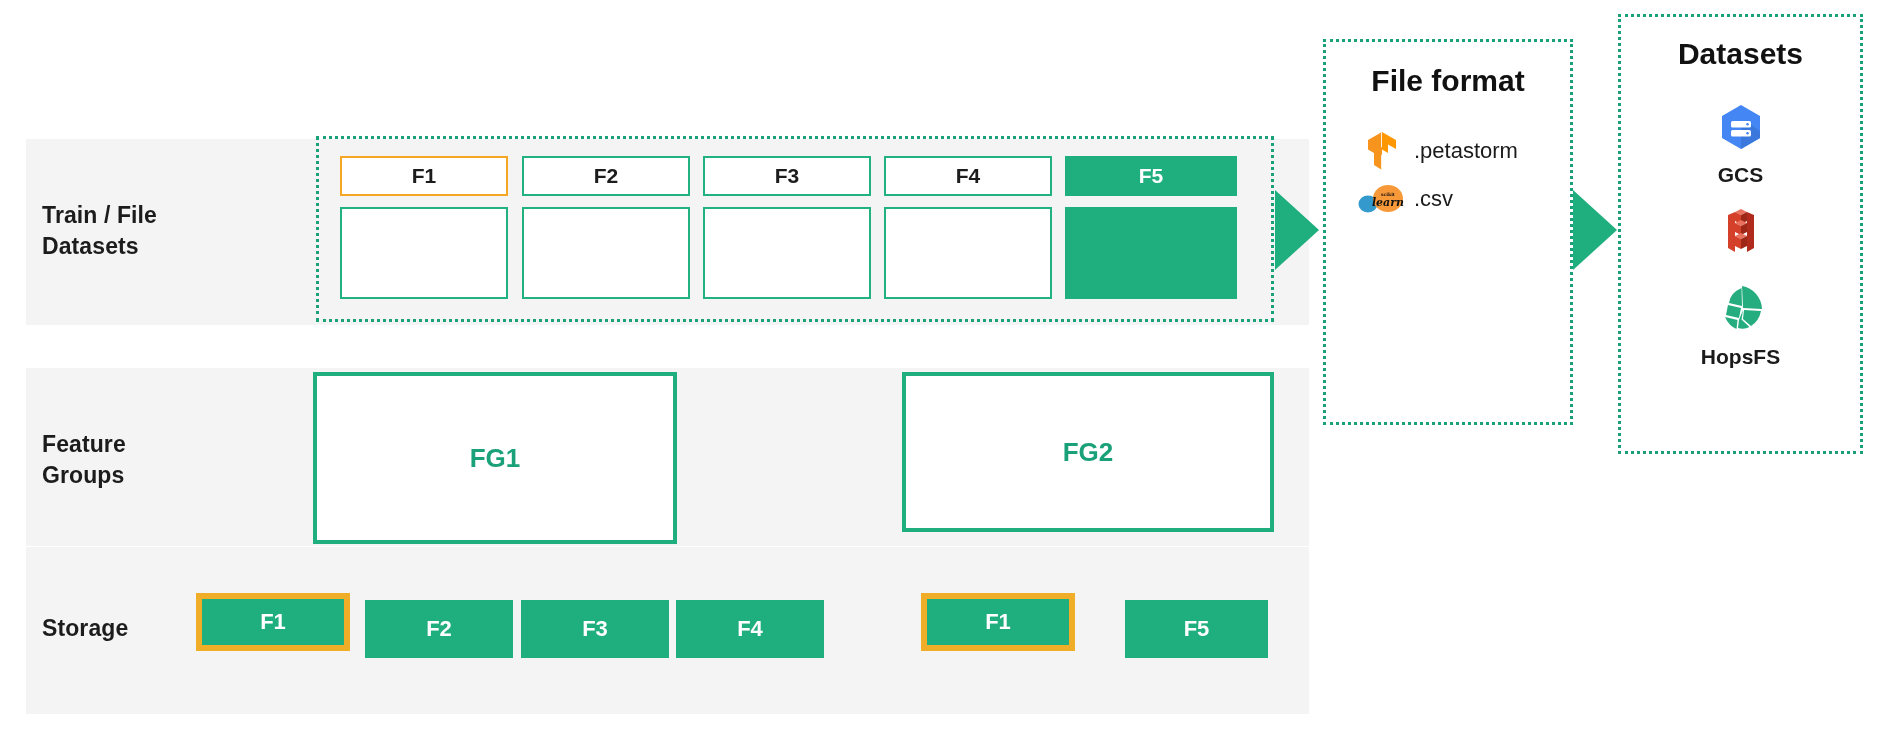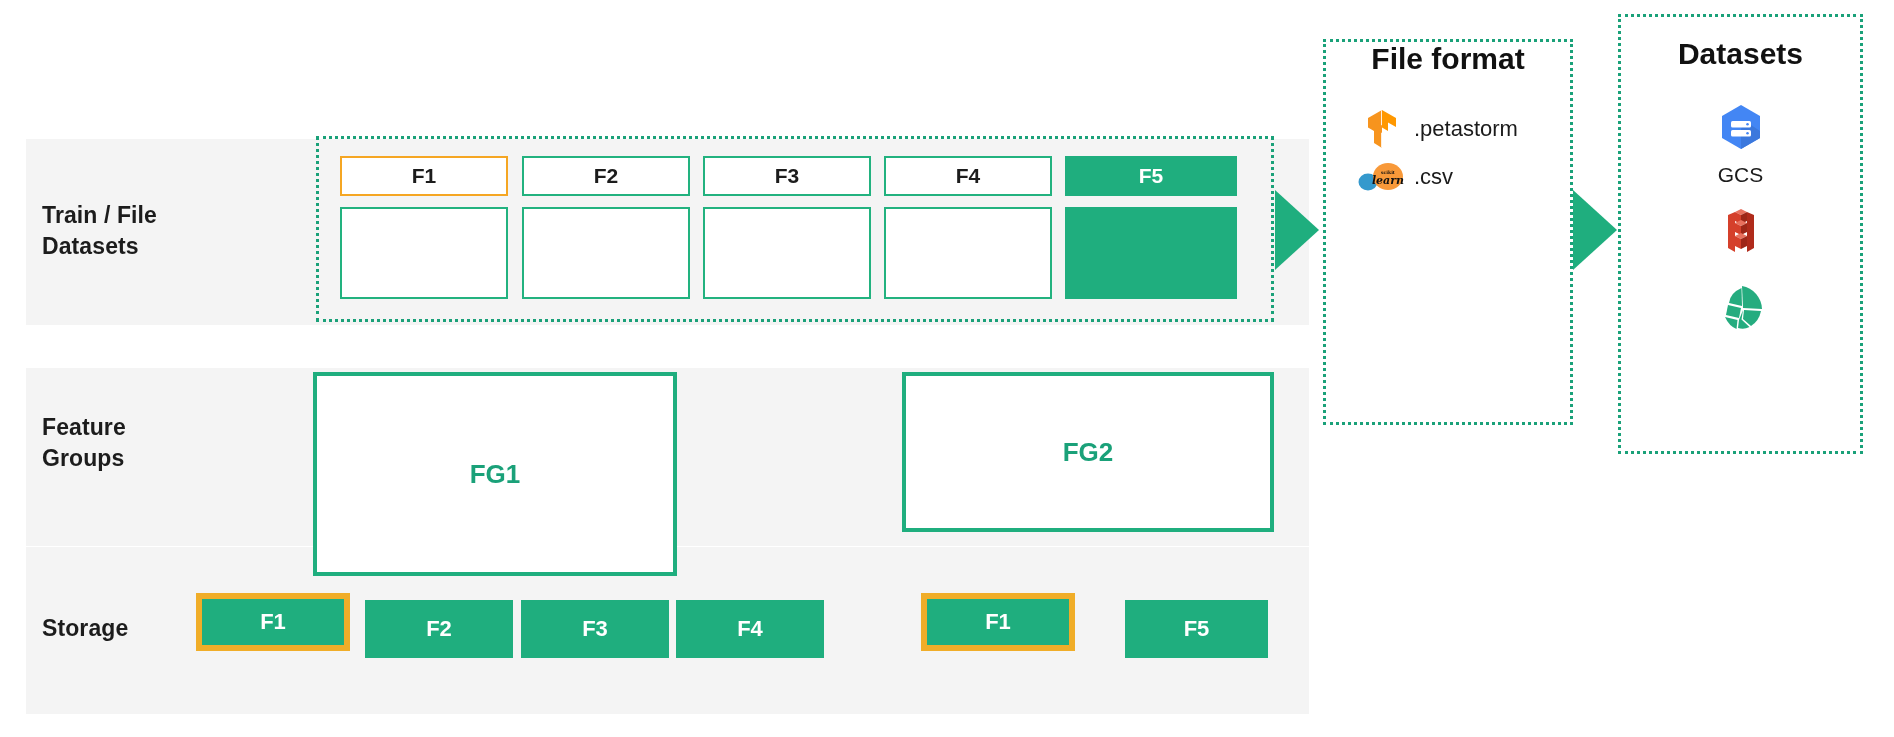--- a/index.html
+++ b/index.html
@@ -31,21 +31,21 @@
   
   .row-label {
     position: absolute;
     font-size: 23px;
     font-weight: bold;
     color: #1c1c1c;
     line-height: 1.35;
     letter-spacing: .1px;
   }
   .label-train { left: 42px; top: 200px; width: 200px; }
-  .label-fg    { left: 42px; top: 412px; width: 200px; }
+  .label-fg    { left: 42px; top: 429px; width: 200px; }
   .label-feat  { left: 42px; top: 613px; width: 200px; }
 
   
   .dataset-box {
     position: absolute;
     left: 316px; top: 136px; width: 958px; height: 186px;
     border: 3px dotted #1aa179;
     background: transparent;
   }
 
@@ -67,21 +67,21 @@
 
   
   .fg-box {
     position: absolute;
     display: flex; align-items: center; justify-content: center;
     border: 4px solid #1fae7e;
     background: #ffffff;
     color: #1aa179;
     font-size: 26px; font-weight: bold;
   }
-  .fg1 { left: 313px; top: 372px; width: 364px; height: 204px; }
+  .fg1 { left: 313px; top: 372px; width: 364px; height: 172px; }
   .fg2 { left: 902px; top: 372px; width: 372px; height: 160px; }
 
   
   .chip {
     position: absolute;
     display: flex; align-items: center; justify-content: center;
     background: #1fae7e;
     color: #ffffff;
     font-size: 22px; font-weight: bold;
     height: 58px;
@@ -108,20 +108,21 @@
     background: #ffffff;
   }
   .panel-fileformat { left: 1323px; top: 39px; width: 250px; height: 386px; }
   .panel-storage    { left: 1618px; top: 14px; width: 245px; height: 440px; }
 
   .panel-title {
     text-align: center;
     font-size: 30px;
     font-weight: bold;
     color: #111111;
+    margin-top: 22px;
   }
   .panel-title.storage { margin-top: 20px; font-size: 30px; }
 
   
   .ff-list { margin-top: 30px; padding-left: 30px; }
   .ff-row {
     display: flex; align-items: center;
     height: 46px;
     margin-bottom: 2px;
   }
@@ -129,21 +130,21 @@
   .ff-text { font-size: 22px; color: #1b1b1b; margin-left: 6px; }
   .ff-extra {
     margin-top: 20px;
     padding-left: 34px;
     font-size: 22px;
     color: #1b1b1b;
     line-height: 1.35;
   }
 
   
-  .st-list { margin-top: 24px; }
+  .st-list { margin-top: 24px; font-weight: bold; }
   .st-item { text-align: center; margin-bottom: 12px; }
   .st-ico { height: 66px; display: flex; align-items: center; justify-content: center; }
   .st-label { font-size: 21px; color: #1b1b1b; margin-top: 2px; }
 </style>
 </head>
 <body>
 
 <div id="stage">
 
   <div class="band band-train"></div>
@@ -258,18 +259,19 @@
             <g fill="#25ac7f">
               <path d="M30 5 A24 24 0 0 1 50 28 L31 27 Z"></path>
               <path d="M29.5 7 L30 25 L17 22 Q18 12 29.5 7 Z"></path>
               <path d="M32 29 L49 30 Q47 40 39 45 L31 38 Z"></path>
               <path d="M16 24 L29 27 L27 37 L14 34 Z"></path>
               <path d="M31 29 L29.5 38.5 L37.5 46 Q32 49 26 47 L27 39 Z"></path>
               <path d="M13 36 L25.5 39 L24.5 48 Q17 45 13 36 Z"></path>
             </g>
           </svg>
         </div>
+        <div class="st-label">HopsFS</div>
       </div>
 
     </div>
   </div>
 
 </div>
 
 </body></html>

